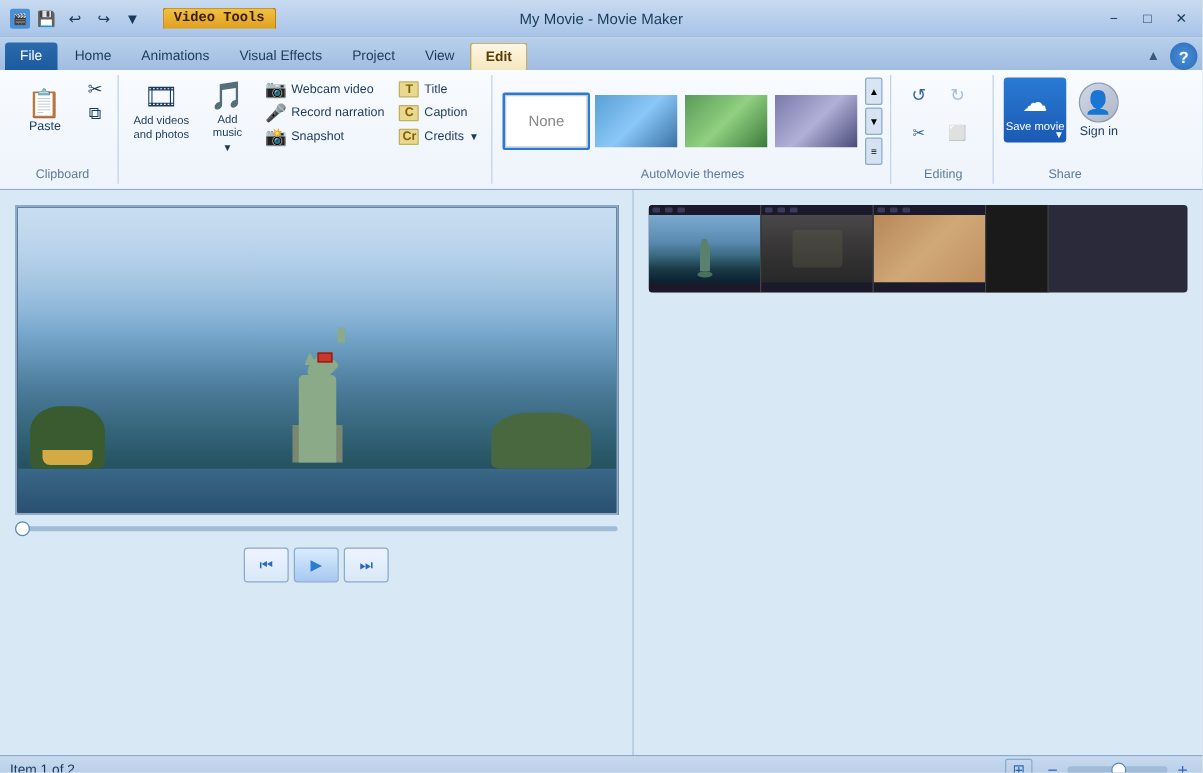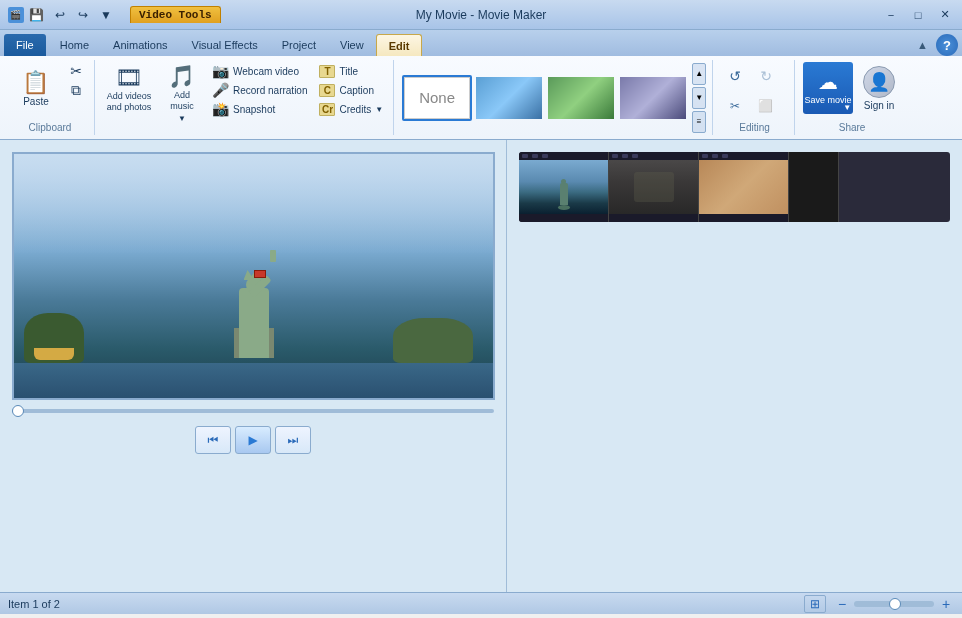--- a/index.html
+++ b/index.html
@@ -646,41 +646,42 @@
           </div>
         </div>
       </div>
     </div>
 
     <div class="ribbon-group" style="min-width:280px;">
       <div class="ribbon-group-content" style="align-items:center;">
         <div class="themes-row">
 
           <div class="theme-item selected">
-            <div class="theme-thumb theme-none" style="display:flex;align-items:center;justify-content:center;font-size:15px;color:#888;">None</div>
+            <div class="theme-thumb theme-none" style="display:flex;align-items:center;justify-content:center;font-size:12px;color:#888;">None</div>
           </div>
 
           <div class="theme-item">
             <div class="theme-thumb" style="background:linear-gradient(135deg,#5a9fd4,#8ac8f8,#3a70a4);"></div>
           </div>
 
           <div class="theme-item">
             <div class="theme-thumb" style="background:linear-gradient(135deg,#5a9a5a,#90d080,#3a7a3a);"></div>
           </div>
 
           <div class="theme-item">
             <div class="theme-thumb" style="background:linear-gradient(135deg,#7a7aaa,#b0b0d8,#4a4a7a);"></div>
           </div>
         </div>
         <div class="themes-scroll">
           <div class="themes-scroll-btn">▲</div>
           <div class="themes-scroll-btn">▼</div>
           <div class="themes-scroll-btn">≡</div>
         </div>
       </div>
+      <div class="ribbon-group-label">AutoMovie themes</div>
     </div>
 
     <div class="ribbon-group" style="min-width:80px;">
       <div class="ribbon-group-content" style="flex-direction:column;gap:2px;">
         <div class="editing-row">
           <div class="edit-btn" style="font-size:14px;">↺</div>
           <div class="edit-btn disabled" style="font-size:14px;">↻</div>
         </div>
         <div class="editing-row">
           <div class="edit-btn" style="font-size:12px;">✂</div>

